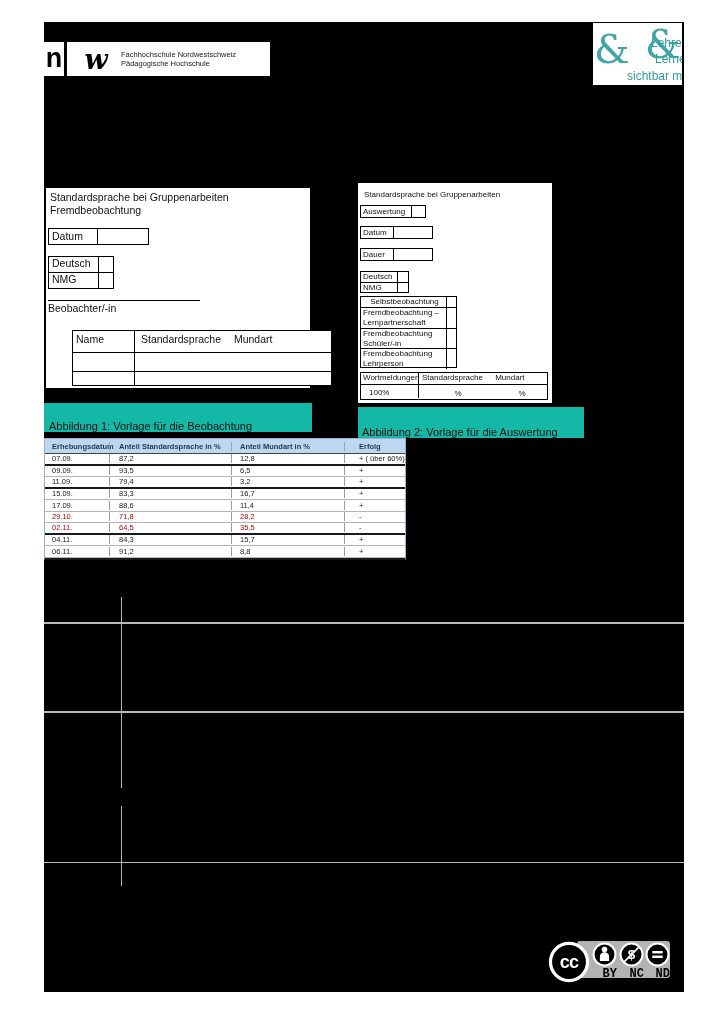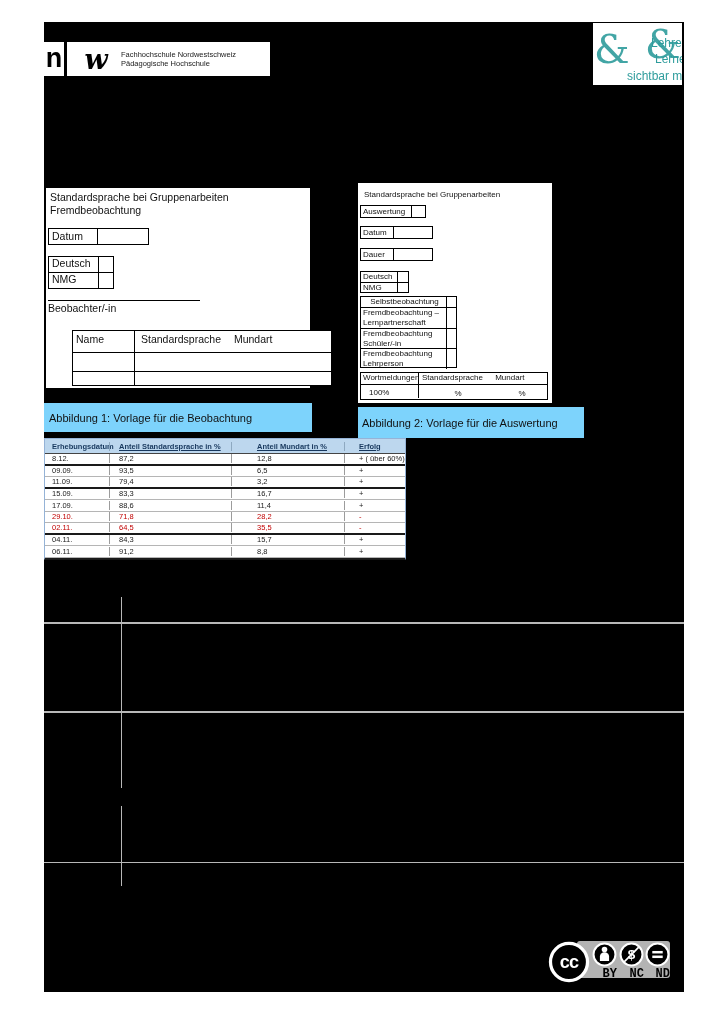--- a/index.html
+++ b/index.html
@@ -26,35 +26,35 @@
   .llsm .amp{position:absolute;font-family:"DejaVu Serif",serif;color:#2e9c9c;
              font-size:40px;line-height:40px;opacity:.9;}
   .llsm .t{position:absolute;font-size:12px;color:#2e9c9c;white-space:nowrap;padding-left:24px;}
 
   
   .whitebox{background:#fff;}
   .f1{font-size:10.5px;}
   .f2{font-size:8px;}
   .bcell{border:1px solid #000;background:#fff;}
 
-  .caption{background:#7dd3fc;font-size:11px;color:#111;display:flex;align-items:center;}
+  .caption{background:#14b8a6;font-size:11px;color:#111;display:flex;align-items:flex-end;}
 
   
   #rtable{left:44px;top:438px;width:362px;background:#fff;
           border:1px solid #95b3d7;border-bottom:2px solid #1a1a1a;font-size:7.5px;}
   .rt-h{display:flex;height:15px;align-items:center;background:#bdd7ee;color:#17375d;
         font-weight:bold;border-bottom:1px solid #444;}
   .rt-row{display:flex;height:11.5px;align-items:center;border-bottom:1px solid #b5b5b5;color:#1a1a1a;}
   .rt-row.red{color:#c00000;}
   .rt-row.group-end{border-bottom:2px solid #1a1a1a;}
   .c0{width:64px;padding-left:7px;}
   .c1{width:122px;padding-left:9px;border-left:1px solid #9c9c9c;}
-  .c2{width:113px;padding-left:25px;border-left:1px solid #9c9c9c;}
+  .c2{width:113px;padding-left:8px;border-left:1px solid #9c9c9c;}
   .c3{width:61px;padding-left:14px;border-left:1px solid #9c9c9c;}
-  .rt-h .c1,.rt-h .c2,.rt-h .c3{border-left:1px solid #8ea9c1;text-decoration:underline;}
+  .rt-h .c1,.rt-h .c2,.rt-h .c3{border-left:1px solid #8ea9c1;}
 
   
   .gline{background:#b8b8b8;}
 
   
   .ccbar{left:577px;top:941px;width:93px;height:37px;background:#b3b3b3;border-radius:3px;}
   .cclabel{font-weight:bold;font-size:12px;color:#000;text-align:right;font-family:Liberation Mono, monospace;}
 </style>
 </head>
 <body>
@@ -199,21 +199,21 @@
 <div class="abs" style="left:40px;top:438px;width:4px;height:131px;background:#fff;"></div>
 <div class="abs" id="rtable">
   <div class="rt-h">
     <div class="c0">Erhebungsdatum</div>
     <div class="c1">Anteil Standardsprache in %</div>
     <div class="c2">Anteil Mundart in %</div>
     <div class="c3">Erfolg</div>
   </div>
   <div>
       <div class="rt-row group-end">
-        <div class="c0">8.12.</div>
+        <div class="c0">07.09.</div>
         <div class="c1">87,2</div>
         <div class="c2">12,8</div>
         <div class="c3">+ ( über 60%)</div>
       </div>
       <div class="rt-row">
         <div class="c0">09.09.</div>
         <div class="c1">93,5</div>
         <div class="c2">6,5</div>
         <div class="c3">+</div>
       </div>

